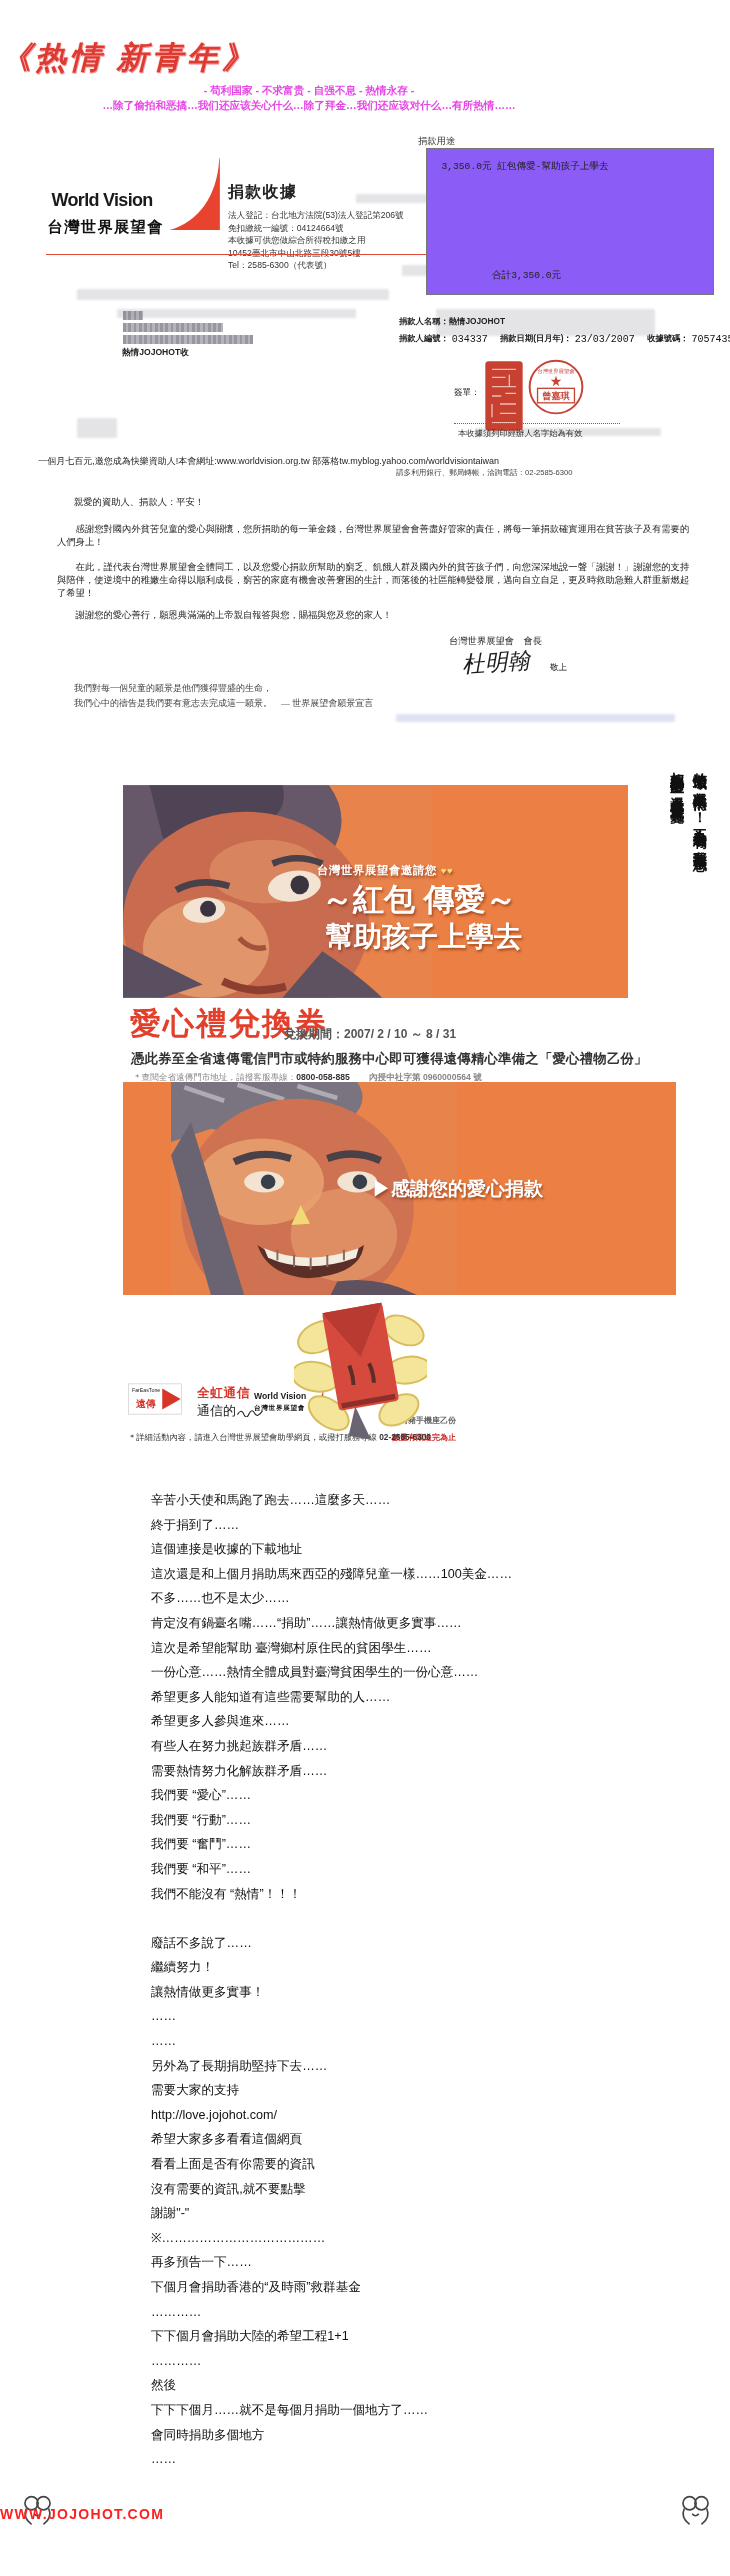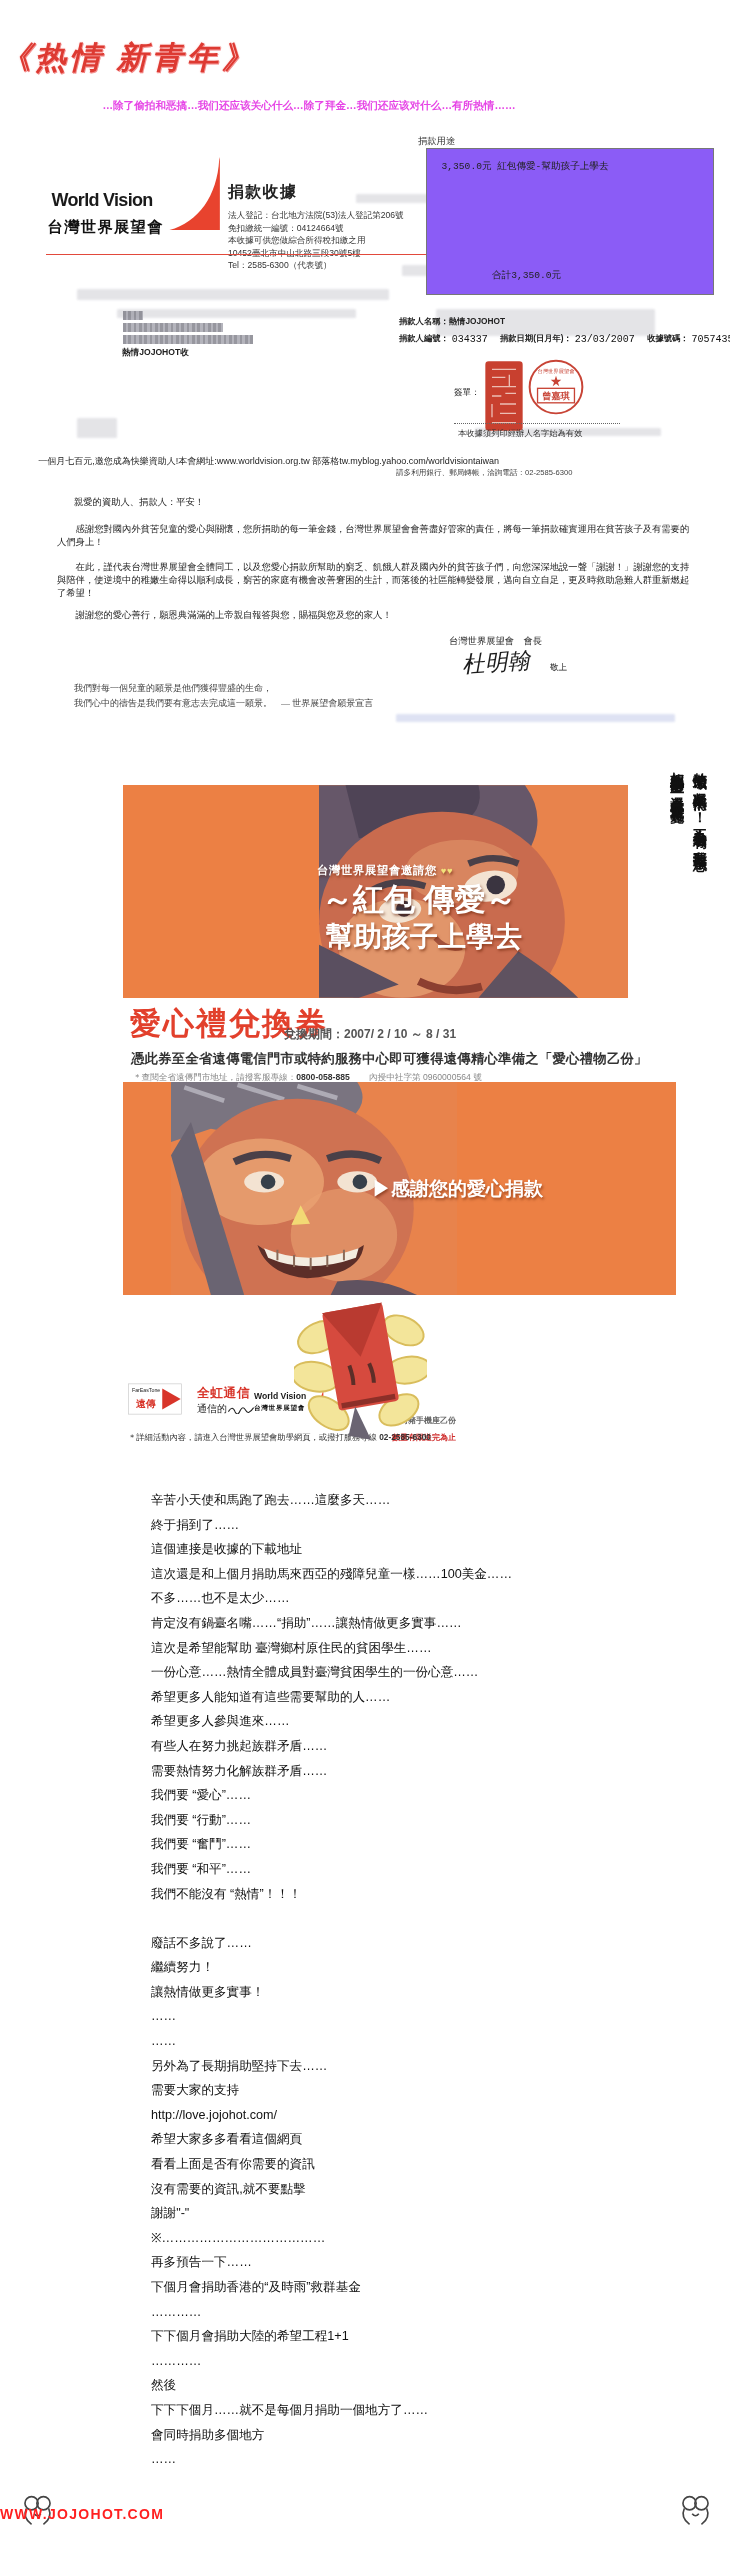--- a/index.html
+++ b/index.html
@@ -57,20 +57,21 @@
   
   .footer-url{width:731px;text-align:left;font-size:14px;font-weight:bold;color:#ff1f1f;
     letter-spacing:1.3px;}
 </style>
 </head>
 <body>
 
 <div class="page">
 
   <div class="abs main-title">《热情 新青年》</div>
+  <div class="abs sub-magenta" style="left:0;top:84px;">- 苟利国家 - 不求富贵 - 自强不息 - 热情永存 -</div>
   <div class="abs sub-magenta" style="left:0;top:99px;">…除了偷拍和恶搞…我们还应该关心什么…除了拜金…我们还应该对什么…有所热情……</div>
 
   <div class="abs receipt">
 
     <div class="abs blur-blob" style="left:319px;top:78px;width:219px;height:9.3px;"></div>
     <div class="abs blur-blob" style="left:365px;top:149px;width:286px;height:10.6px;"></div>
     <div class="abs blur-blob" style="left:40px;top:173px;width:312px;height:10.6px;"></div>
     <div class="abs blur-blob" style="left:80px;top:193px;width:239px;height:9.3px;"></div>
     <div class="abs blur-blob" style="left:399px;top:193px;width:219px;height:26.6px;"></div>
     <div class="abs blur-blob" style="left:438px;top:312px;width:186px;height:8px;"></div>
@@ -149,21 +150,21 @@
       </div>
     <div class="abs letter" style="left:412px;top:519px;font-size:9.3px;">台灣世界展望會　會長</div>
     <span class="abs sig-script" style="left:425px;top:531px;">杜明翰</span>
     <div class="abs letter" style="left:513px;top:546px;font-size:8.6px;">敬上</div>
     <div class="abs letter" style="left:37px;top:566px;font-size:9px;color:#444;">我們對每一個兒童的願景是他們獲得豐盛的生命，</div>
     <div class="abs letter" style="left:37px;top:581px;font-size:9px;color:#444;">
       <span>我們心中的禱告是我們要有意志去完成這一願景。</span>　<span>— 世界展望會願景宣言</span>
     </div>
   </div>
 
-  <div class="abs banner" style="left:123px;top:785px;text-align:right;">
+  <div class="abs banner" style="left:123px;top:785px;">
     <svg width="309" height="213" viewBox="0 0 465 320">
       <rect width="465" height="320" fill="#e8834c"></rect>
       <path d="M0,0 L310,0 Q350,55 305,115 Q250,160 185,150 L0,210 Z" fill="#665769"></path>
       <path d="M40,0 L240,0 Q250,40 210,60 L60,80 Z" fill="#4f4456"></path>
       <ellipse cx="185" cy="205" rx="185" ry="165" fill="#c96b4e"></ellipse>
       <ellipse cx="125" cy="245" rx="95" ry="75" fill="#e39a6e" opacity="0.9"></ellipse>
       <ellipse cx="215" cy="130" rx="85" ry="48" fill="#e39a6e" opacity="0.55"></ellipse>
       <ellipse cx="258" cy="152" rx="40" ry="23" fill="#f3e3d2" transform="rotate(-8 258 152)"></ellipse>
       <circle cx="266" cy="150" r="14" fill="#3a3440"></circle>
       <ellipse cx="122" cy="188" rx="32" ry="19" fill="#f3e3d2" transform="rotate(-6 122 188)"></ellipse>
@@ -182,21 +183,21 @@
     <div class="abs banner-txt" style="left:199px;top:94px;font-size:31px;white-space:nowrap;">～紅包 傳愛～</div>
     <div class="abs banner-txt" style="left:203px;top:133px;font-size:28px;white-space:nowrap;">幫助孩子上學去</div>
   </div>
 
   <div class="abs voucher-title" style="left:130px;top:1003px;">愛心禮兌換券</div>
   <div class="abs voucher-period" style="left:284px;top:1026px;">兌換期間：2007/ 2 / 10 ～ 8 / 31</div>
   <div class="abs voucher-desc" style="left:131px;top:1050px;white-space:nowrap;">憑此券至全省遠傳電信門市或特約服務中心即可獲得遠傳精心準備之「愛心禮物乙份」</div>
   <div class="abs voucher-note" style="left:133px;top:1072px;white-space:nowrap;">
     <span>＊查閱全省遠傳門市地址，請撥客服專線：</span><b>0800-058-885</b>
   </div>
-  <div class="abs voucher-note" style="left:369px;top:1072px;">內授中社字第 0960000564 號</div>
+  <div class="abs voucher-note" style="left:369px;top:1072px;font-weight:bold;">內授中社字第 0960000564 號</div>
 
   <div class="abs banner" style="left:123px;top:1082px;padding-left:48px;">
     <svg width="286" height="213" viewBox="0 0 430 320">
       <rect width="430" height="320" fill="#e8834c"></rect>
       <path d="M0,0 L280,0 Q300,30 270,55 Q180,95 60,70 L0,90 Z" fill="#7a7480"></path>
       <path d="M20,8 l60,20 M100,4 l70,22 M190,6 l60,18" stroke="#aeabb5" stroke-width="7"></path>
       <ellipse cx="190" cy="190" rx="175" ry="165" fill="#cf7252"></ellipse>
       <ellipse cx="135" cy="150" rx="95" ry="65" fill="#e9a171" opacity="0.85"></ellipse>
       <ellipse cx="260" cy="230" rx="80" ry="70" fill="#e9a171" opacity="0.6"></ellipse>
       <path d="M95,120 Q135,100 180,115" stroke="#4a4048" stroke-width="11" fill="none"></path>
@@ -234,21 +235,21 @@
   </svg>
 
   <svg class="abs" style="left:128px;top:1383px;" width="54" height="32" viewBox="0 0 82 48">
     <rect x="1" y="1" width="80" height="46" fill="#fff" stroke="#c9c9c9"></rect>
     <text x="6" y="13" font-size="8" fill="#222">FarEasTone</text>
     <polygon points="52,8 80,24 52,40" fill="#d8352a"></polygon>
     <text x="12" y="36" font-size="15" font-weight="bold" fill="#d8352a">遠傳</text>
   </svg>
   <div class="abs" style="left:197px;top:1385px;">
     <div class="partner-red" style="font-size:12.6px;letter-spacing:0.7px;">全虹通信</div>
-    <div style="font-size:10px;color:#222;white-space:nowrap;">
+    <div style="font-size:13px;color:#222;white-space:nowrap;">
       <span>通信的</span><svg width="28" height="9.3" viewBox="0 0 42 14" style="vertical-align:-2px;">
           <path d="M2,10 q6,-10 10,0 q4,8 8,-2 q4,-8 8,0 q4,8 12,-4" stroke="#222" stroke-width="1.6" fill="none"></path>
         </svg>
     </div>
   </div>
   <div class="abs" style="left:254px;top:1387px;">
     <div style="white-space:nowrap;">
       <span style="font-size:8.6px;font-weight:bold;color:#1a1a1a;">World Vision</span>
       <svg width="14.6" height="17.3" viewBox="0 0 90 110" style="vertical-align:-5.3px;">
         <path d="M90,0 L90,110 L14,110 C58,98 86,58 89,4 Z" fill="#e8432e"></path>

